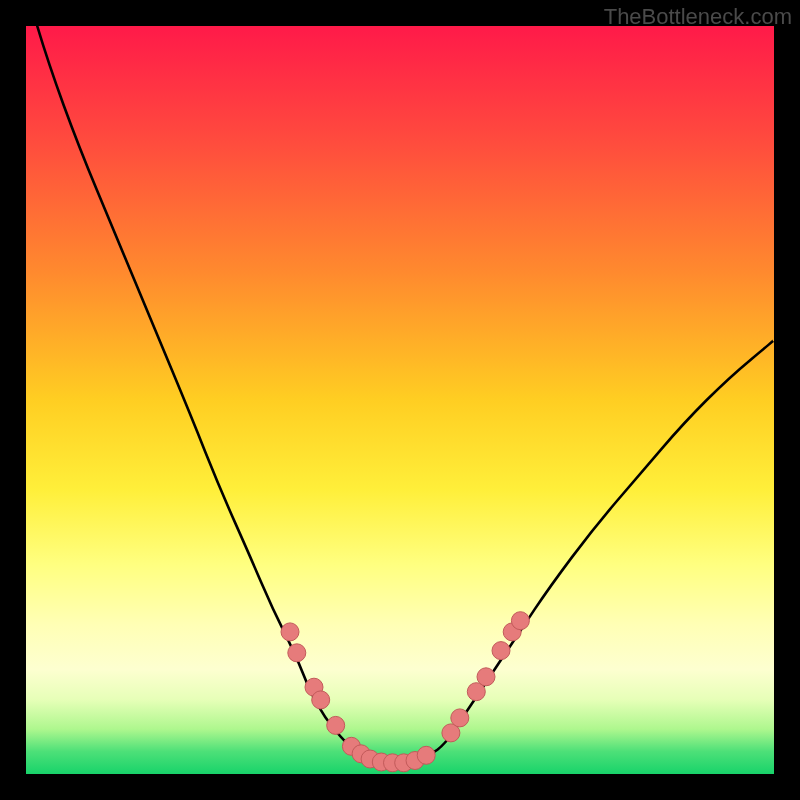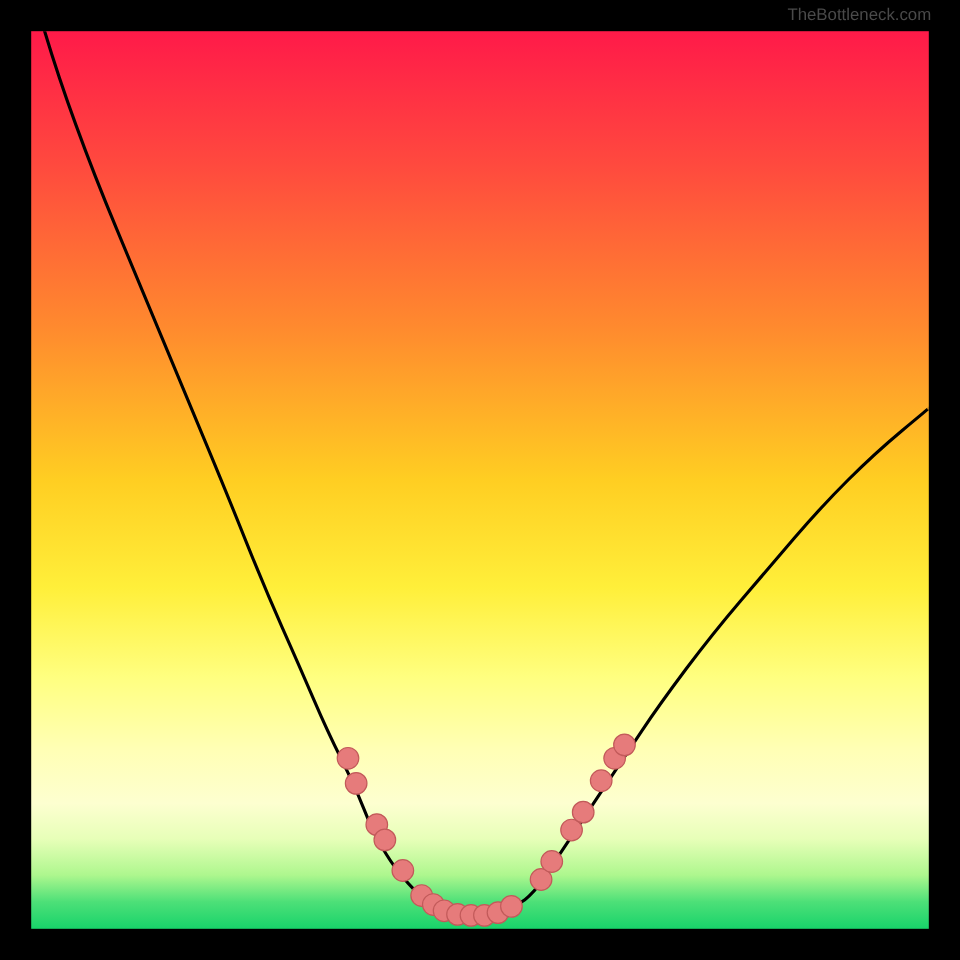--- a/index.html
+++ b/index.html
@@ -39,24 +39,24 @@
   }
   svg.curve {
     position: absolute;
     left: 0;
     top: 0;
     width: 748px;
     height: 748px;
   }
   .watermark {
     position: absolute;
-    right: 24px;
+    right: 8px;
     top: 4px;
     color: #4a4a4a;
-    font-size: 14px;
+    font-size: 22px;
     font-weight: 500;
   }
 </style>
 </head>
 <body>
 
 <div class="frame">
   <div class="plot">
     <svg class="curve" viewBox="0 0 748 748" preserveAspectRatio="none">
       <path id="curve-path" fill="none" stroke="#000000" stroke-width="2.6" d="M 0.0 -37.4 Q 0.0 -37.4 11.2 0.0 Q 22.4 37.4 37.4 78.5 Q 52.4 119.7 71.1 164.6 Q 89.8 209.4 108.5 254.3 Q 127.2 299.2 145.9 344.1 Q 164.6 389.0 179.5 426.4 Q 194.5 463.8 209.4 497.4 Q 224.4 531.1 235.6 557.3 Q 246.8 583.4 258.1 605.9 Q 269.3 628.3 276.8 647.0 Q 284.2 665.7 291.7 678.8 Q 299.2 691.9 306.7 701.3 Q 314.2 710.6 321.6 718.1 Q 329.1 725.6 336.6 729.3 Q 344.1 733.0 351.6 734.9 Q 359.0 736.8 366.5 736.8 Q 374.0 736.8 381.5 735.7 Q 389.0 734.5 396.4 731.9 Q 403.9 729.3 411.4 723.7 Q 418.9 718.1 426.4 706.9 Q 433.8 695.6 448.8 673.2 Q 463.8 650.8 478.7 628.3 Q 493.7 605.9 508.6 583.4 Q 523.6 561.0 546.0 531.1 Q 568.5 501.2 590.9 475.0 Q 613.4 448.8 635.8 422.6 Q 658.2 396.4 680.7 374.0 Q 703.1 351.6 725.6 332.9 T 748.0 314.2"></path>

